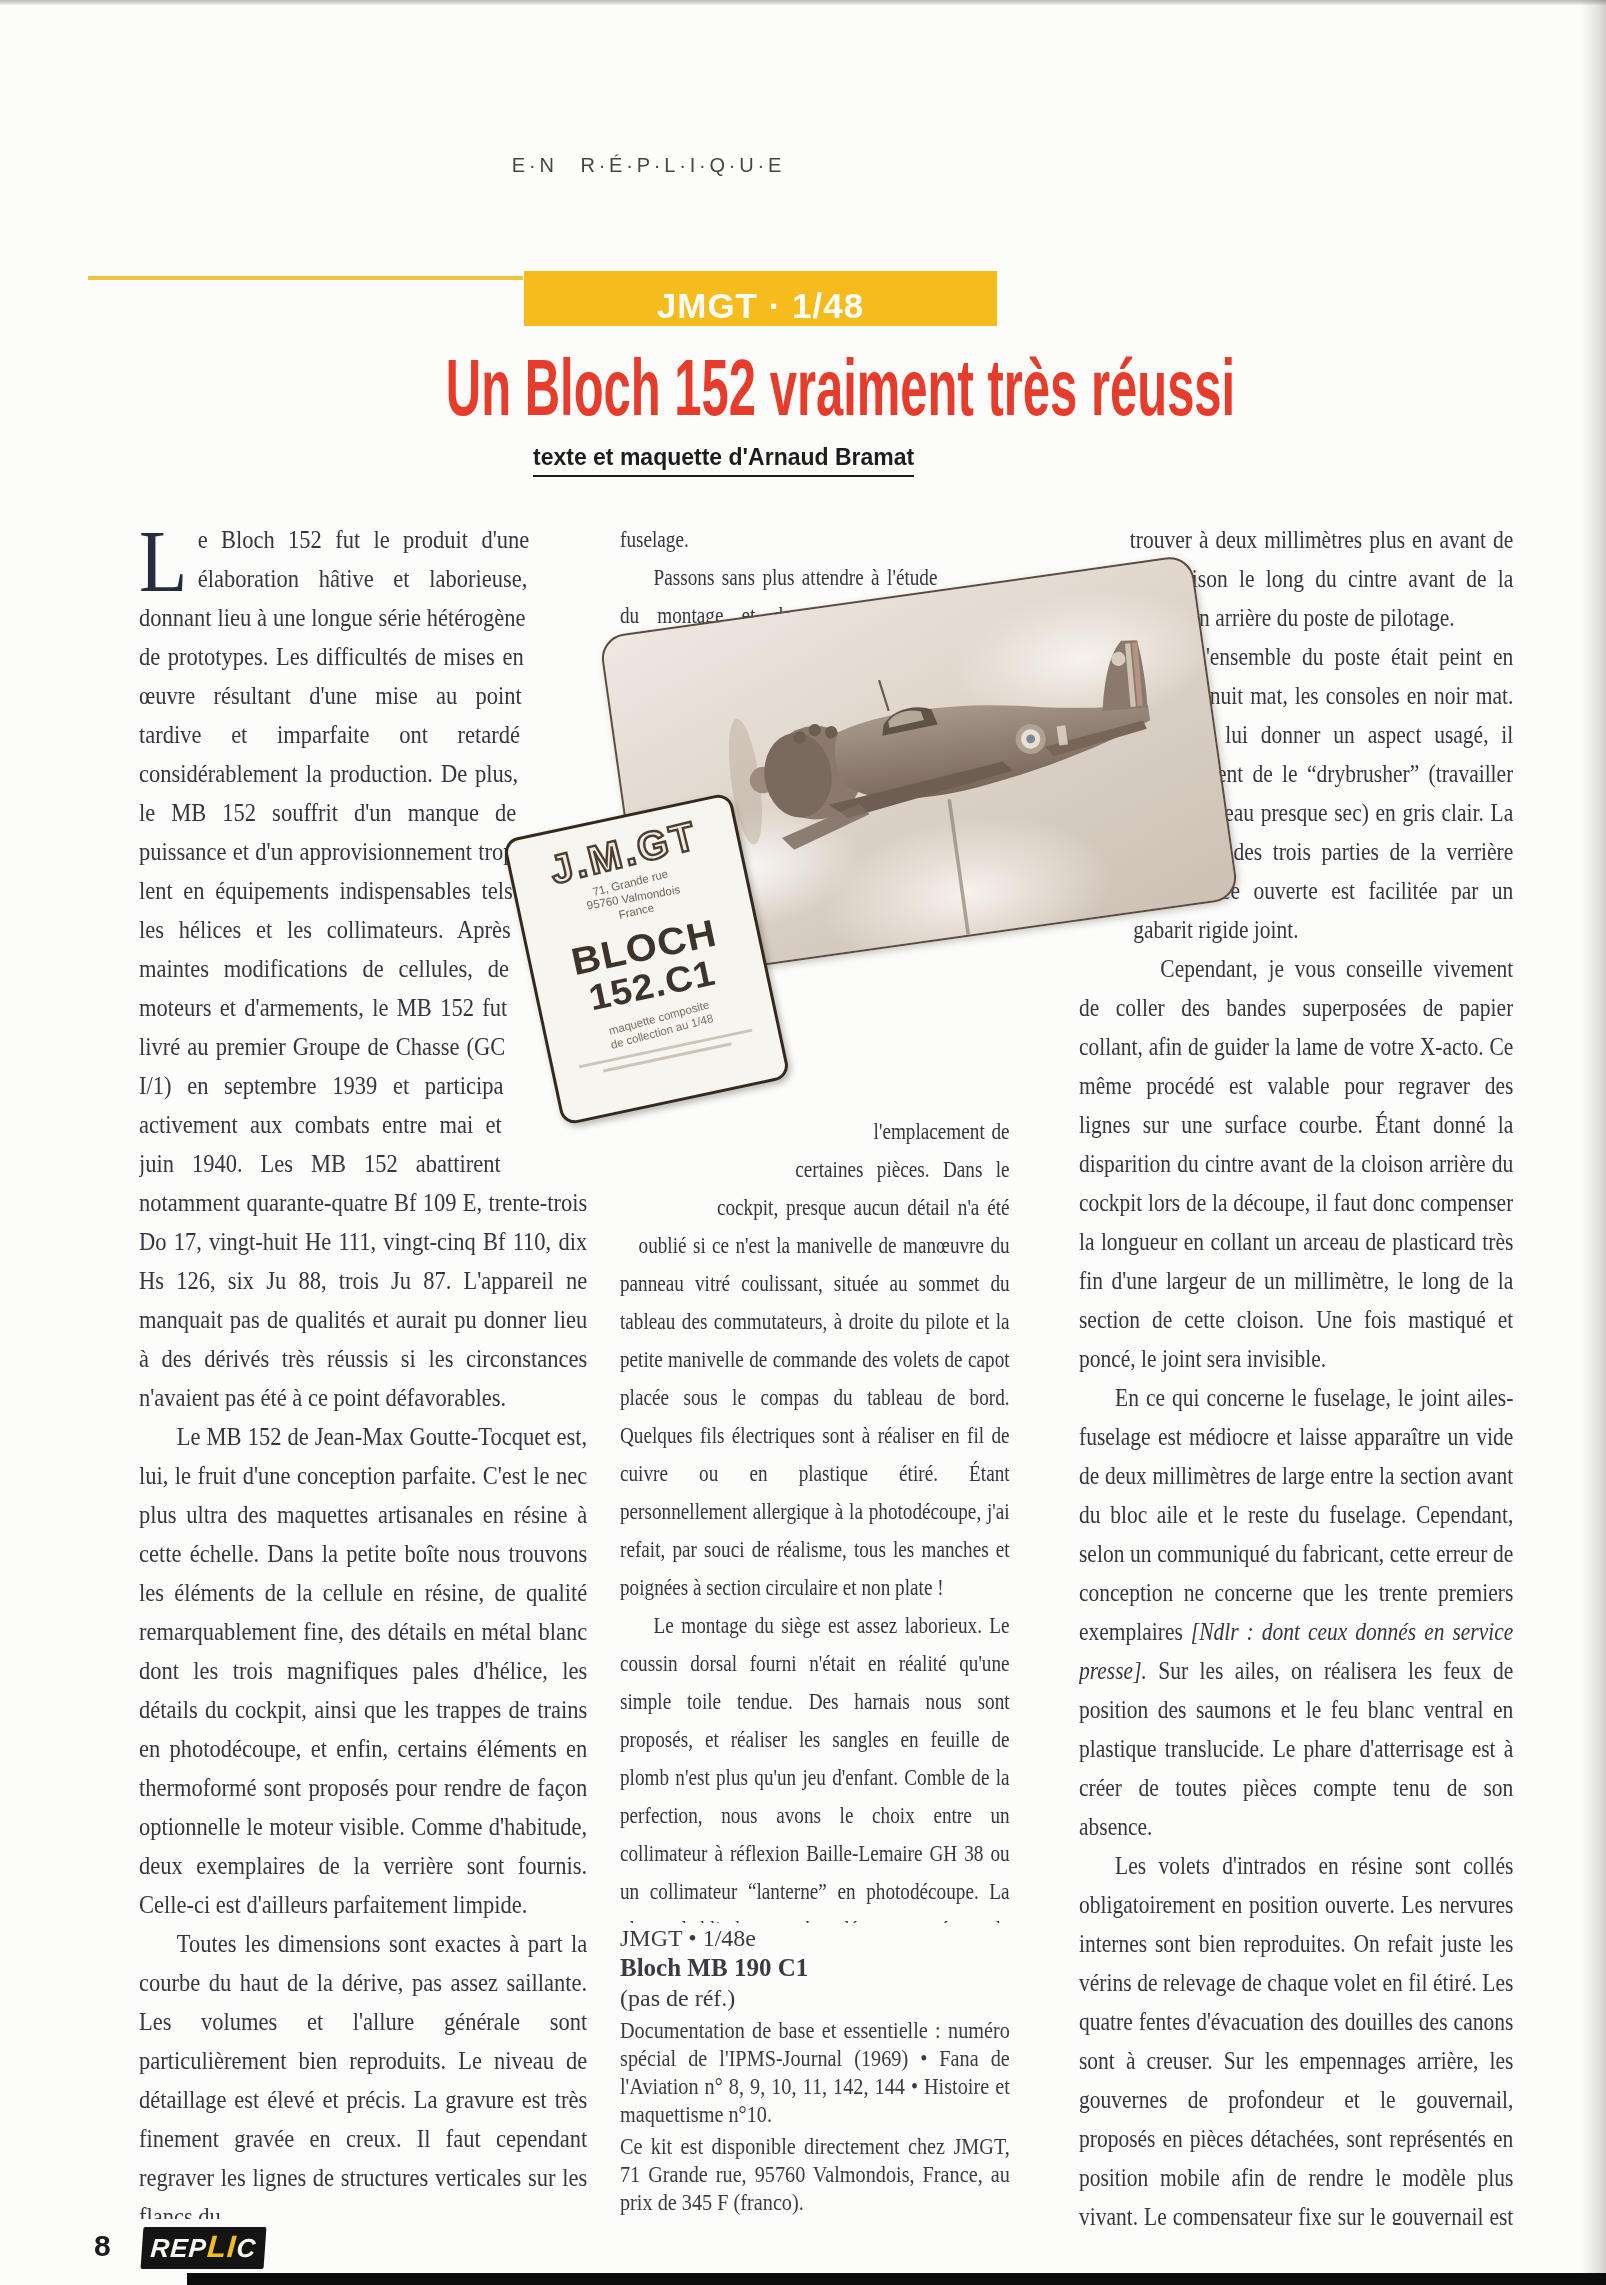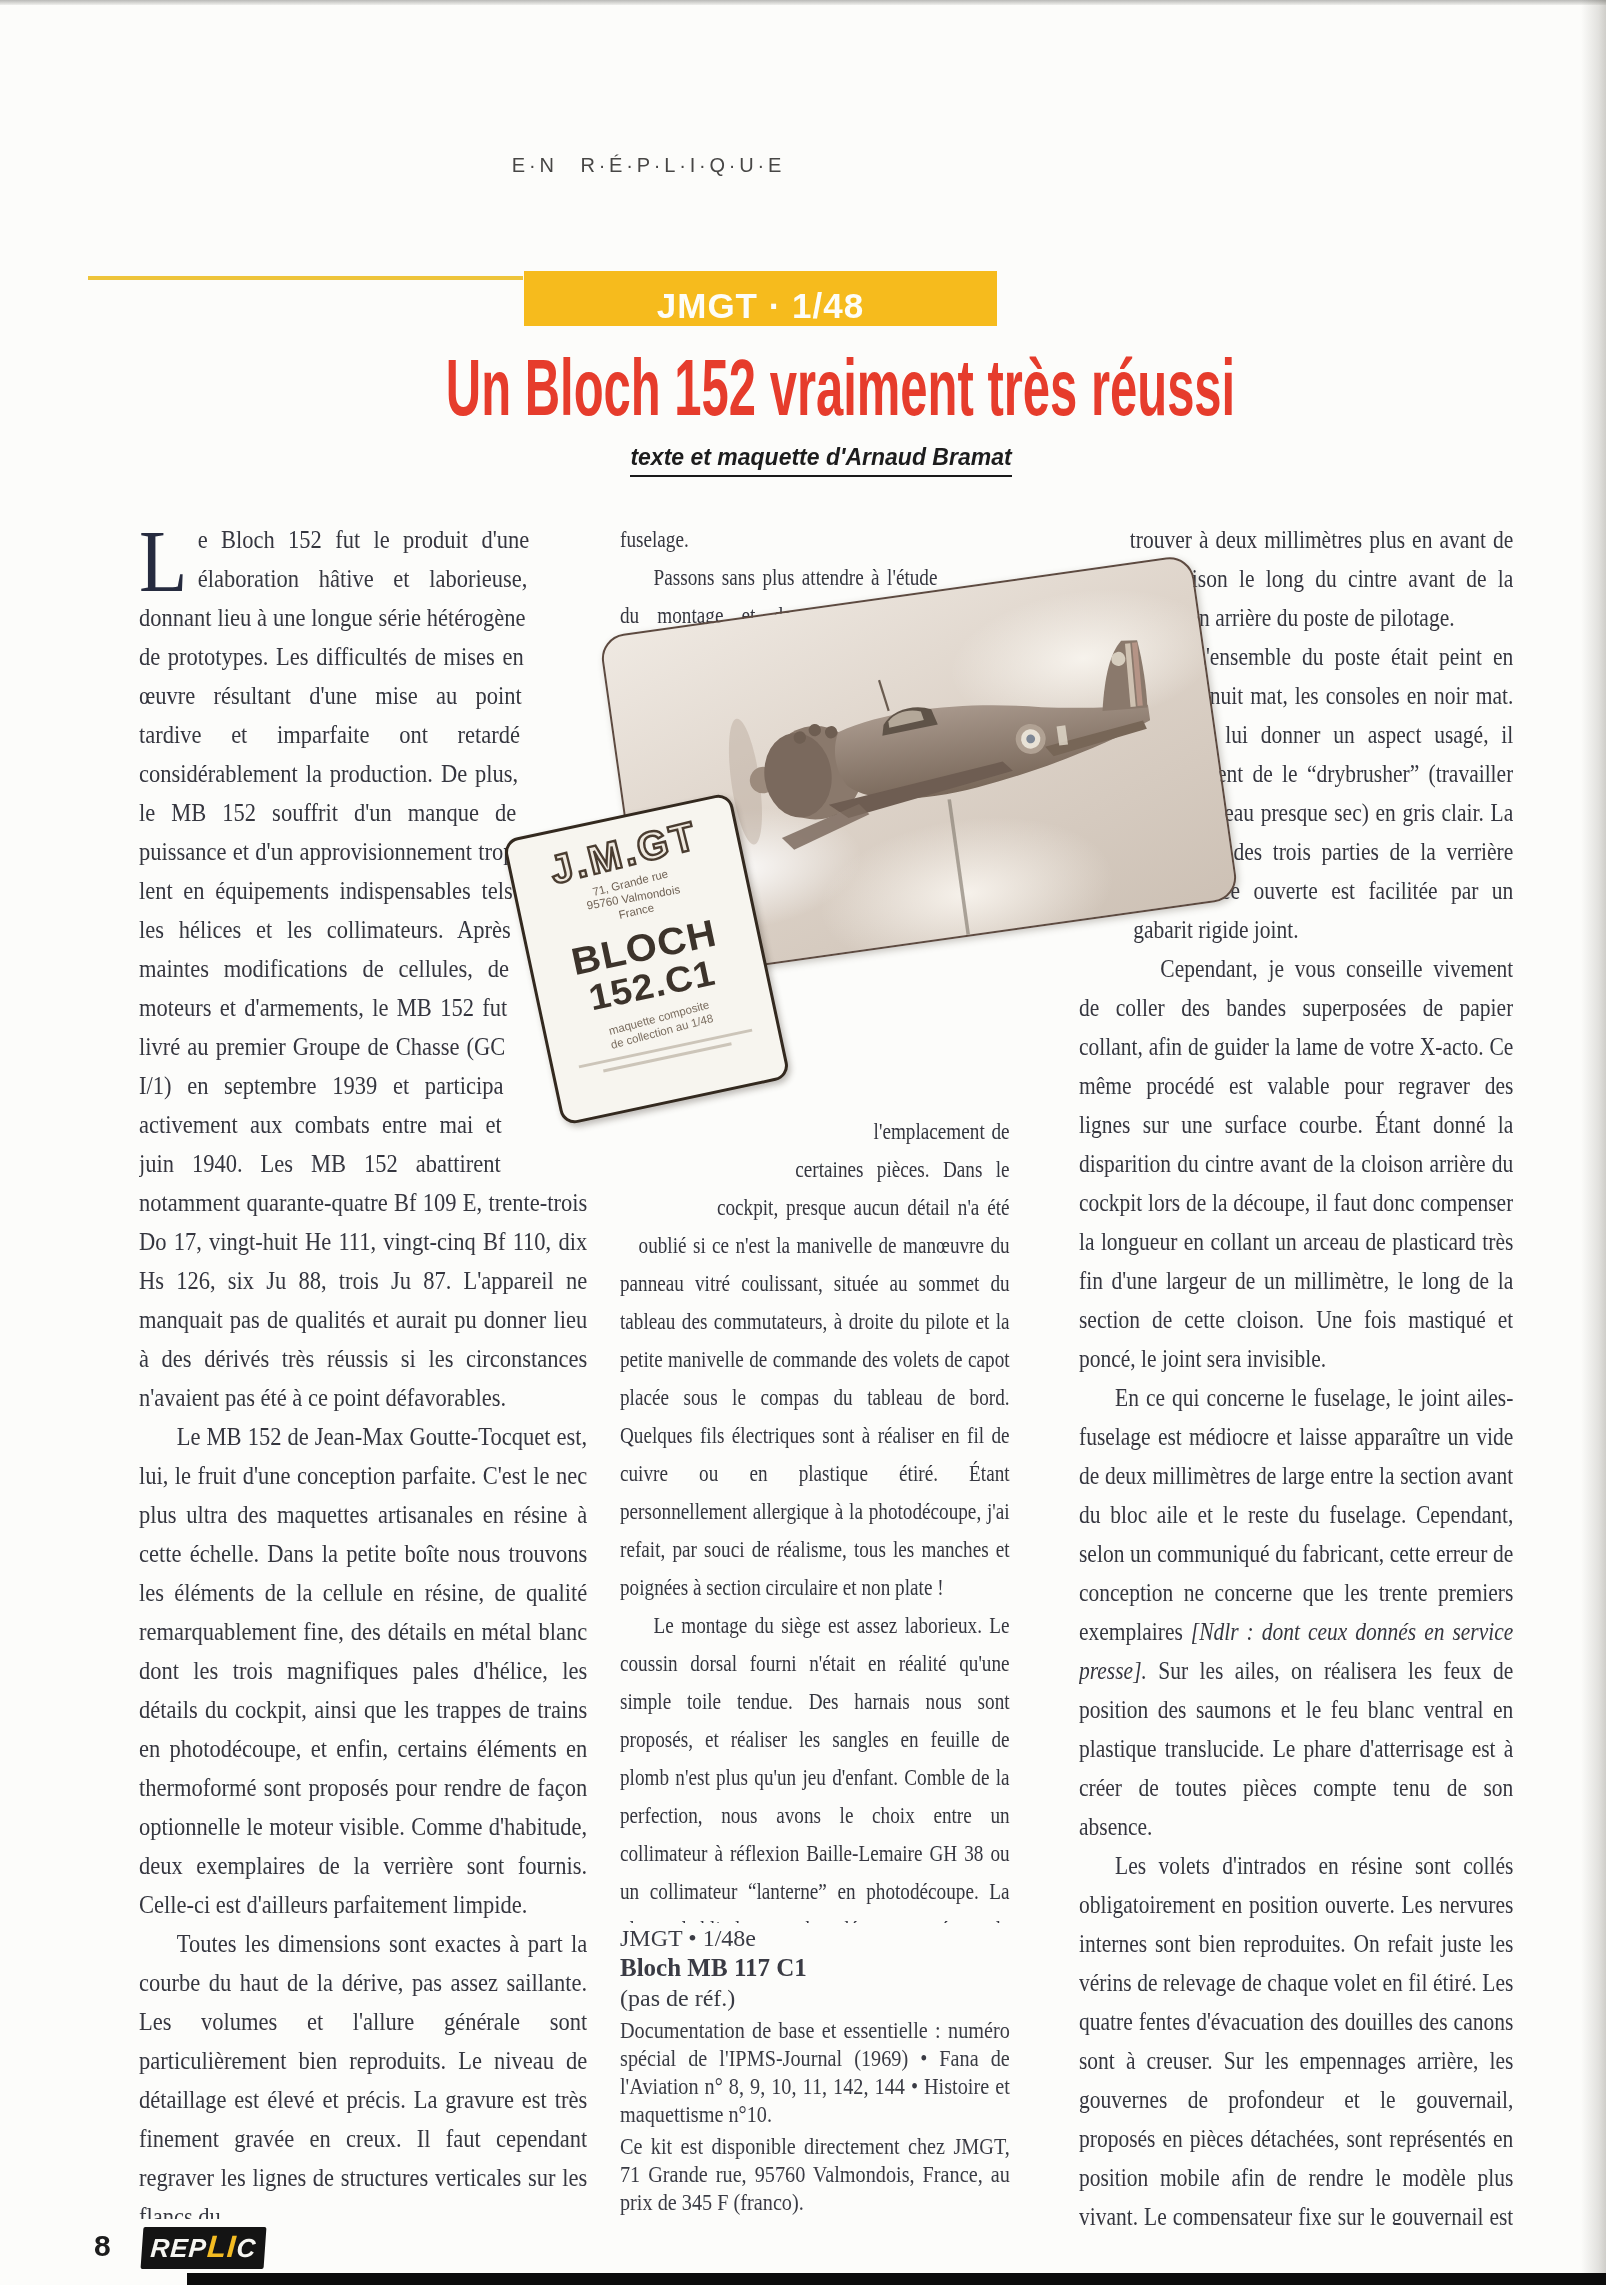--- a/index.html
+++ b/index.html
@@ -17,21 +17,21 @@
           font-family:"Liberation Sans",sans-serif;font-size:20px;letter-spacing:3.8px;word-spacing:13.4px;
           color:#474645;}
   .rule-yellow{position:absolute;left:88px;top:276px;width:435px;height:3.8px;background:#eec43a;}
   .banner{position:absolute;left:524px;top:271px;width:473px;height:55px;background:#f6bb1d;
           display:flex;align-items:flex-end;justify-content:center;}
   .banner span{font-family:"Liberation Sans",sans-serif;font-weight:bold;font-size:35px;color:#fdfdf8;
                letter-spacing:1px;}
   .title{position:absolute;left:168px;top:346px;width:1345px;margin:0;text-align:center;
          font-family:"Liberation Sans",sans-serif;font-weight:bold;font-size:79px;line-height:83px;
          color:#e63c2c;transform:scaleX(0.62);transform-origin:50% 0;white-space:nowrap;}
-  .byline-wrap{position:absolute;left:533px;top:444px;width:576px;text-align:center;font-style:italic;}
+  .byline-wrap{position:absolute;left:533px;top:444px;width:576px;}
   .byline{display:inline-block;font-family:"Liberation Sans",sans-serif;font-weight:bold;font-size:23px;
           color:#1d1d1d;border-bottom:2.9px solid #1a1a1a;padding-bottom:3.8px;letter-spacing:0;}
 
   
   .photo{position:absolute;left:620px;top:594px;width:594px;height:344px;transform:rotate(-8deg);
          border:2.9px solid #5d4a40;border-radius:25px;z-index:5;overflow:hidden;
          background:
            radial-gradient(173px 86px at 18% 72%, rgba(255,255,255,.85), rgba(255,255,255,0) 70%),
            radial-gradient(211px 106px at 55% 88%, rgba(250,246,240,.9), rgba(255,255,255,0) 70%),
            radial-gradient(192px 96px at 80% 25%, rgba(255,253,248,.75), rgba(255,255,255,0) 70%),
@@ -198,21 +198,21 @@
       <p class="para">trouver à deux millimètres plus en avant de la cloison le long du cintre avant de la cloison arrière du poste de pilotage.</p>
       <p class="para ind">L'ensemble du poste était peint en bleu nuit mat, les consoles en noir mat. Pour lui donner un aspect usagé, il convient de le “drybrusher” (travailler au pinceau presque sec) en gris clair. La découpe des trois parties de la verrière représentée ouverte est facilitée par un gabarit rigide joint.</p>
       <p class="para ind">Cependant, je vous conseille vivement de coller des bandes superposées de papier collant, afin de guider la lame de votre X-acto. Ce même procédé est valable pour regraver des lignes sur une surface courbe. Étant donné la disparition du cintre avant de la cloison arrière du cockpit lors de la découpe, il faut donc compenser la longueur en collant un arceau de plasticard très fin d'une largeur de un millimètre, le long de la section de cette cloison. Une fois mastiqué et poncé, le joint sera invisible.</p>
       <p class="para ind"><span>En ce qui concerne le fuselage, le joint ailes-fuselage est médiocre et laisse apparaître un vide de deux millimètres de large entre la section avant du bloc aile et le reste du fuselage. Cependant, selon un communiqué du fabricant, cette erreur de conception ne concerne que les trente premiers exemplaires </span><i>[Ndlr : dont ceux donnés en service presse].</i><span> Sur les ailes, on réalisera les feux de position des saumons et le feu blanc ventral en plastique translucide. Le phare d'atterrisage est à créer de toutes pièces compte tenu de son absence.</span></p>
       <p class="para ind">Les volets d'intrados en résine sont collés obligatoirement en position ouverte. Les nervures internes sont bien reproduites. On refait juste les vérins de relevage de chaque volet en fil étiré. Les quatre fentes d'évacuation des douilles des canons sont à creuser. Sur les empennages arrière, les gouvernes de profondeur et le gouvernail, proposés en pièces détachées, sont représentés en position mobile afin de rendre le modèle plus vivant. Le compensateur fixe sur le gouvernail est à faire en plasticard. Les</p>
     </div>
   </div>
 
   <div class="infobox">
     <div class="ib-head">JMGT • 1/48e</div>
-    <div class="ib-head ib-name">Bloch MB 117 C1</div>
+    <div class="ib-head ib-name">Bloch MB 190 C1</div>
     <div class="ib-head">(pas de réf.)</div>
     <p class="ib-body">Documentation de base et essentielle : numéro spécial de l'IPMS-Journal (1969) • Fana de l'Aviation n° 8, 9, 10, 11, 142, 144 • Histoire et maquettisme n°10.</p>
     <p class="ib-body">Ce kit est disponible directement chez JMGT, 71 Grande rue, 95760 Valmondois, France, au prix de 345 F (franco).</p>
   </div>
 
   <div class="pagenum">8</div>
   <div class="replic">
     <span>REP</span><span class="li">LI</span><span>C</span>
   </div>
   <div class="scan-bottom"></div>

